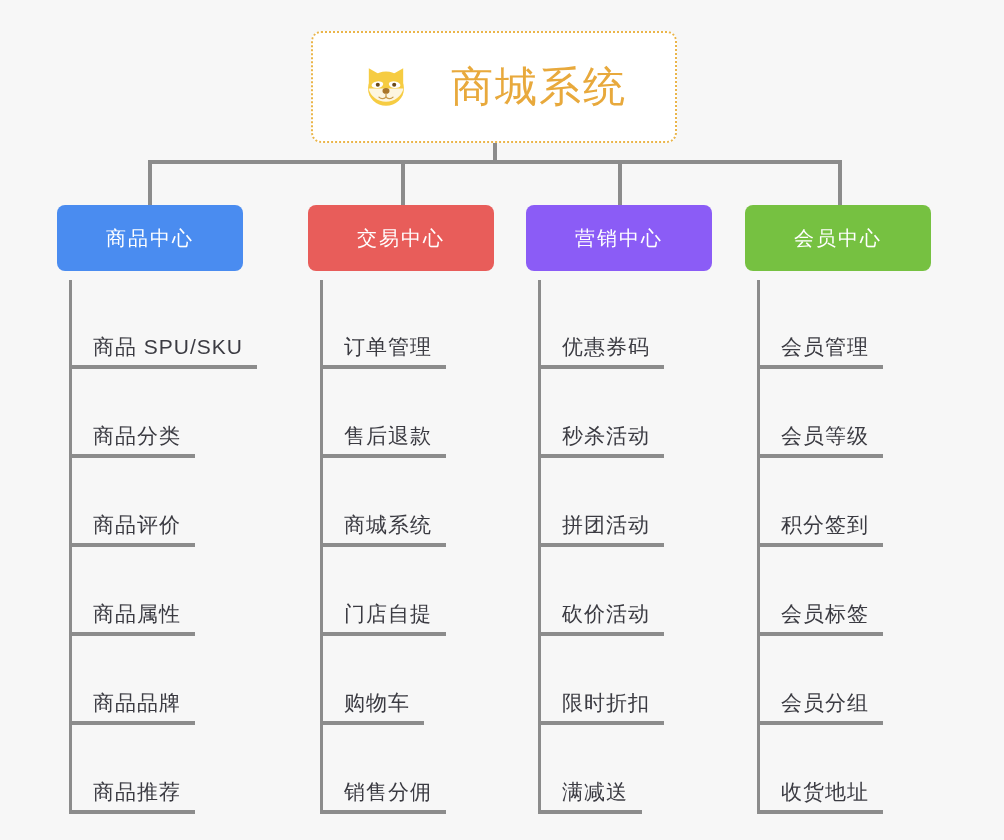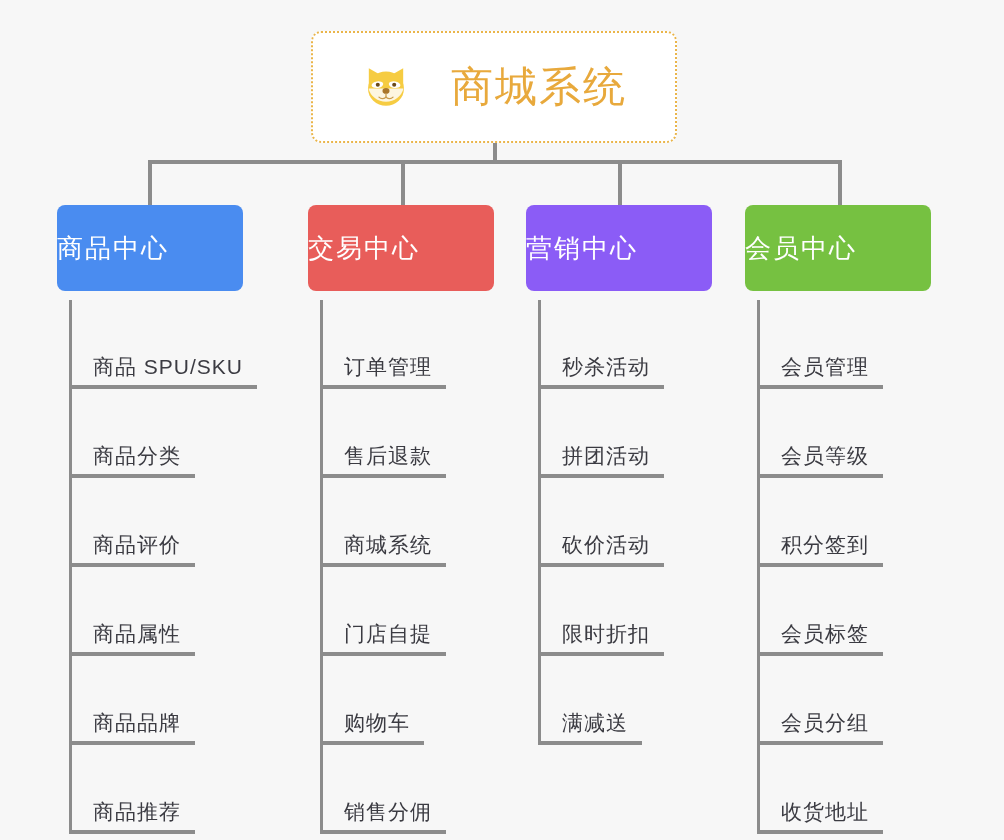--- a/index.html
+++ b/index.html
@@ -67,26 +67,27 @@
   
   .drop { top: 164px; height: 44px; }
 
   
   .column {
     position: absolute;
     top: 205px;
   }
   .cat-box {
     box-sizing: border-box;
-    height: 86px;
+    height: 66px;
     border-radius: 8px;
     display: flex;
     align-items: center;
+    justify-content: center;
     color: #ffffff;
-    font-size: 26px;
+    font-size: 20px;
     letter-spacing: 2px;
     white-space: nowrap;
   }
 
   
   .branch {
     position: relative;
     margin-top: 9px;
     padding-left: 14px;
   }
@@ -206,20 +207,23 @@
     </div>
   </div>
 
   <div class="column" id="col-2" style="left: 526px; width: 186px;">
     <div class="cat-box" id="cat-2" style="background: #8b5cf6;">
       <span>营销中心</span>
     </div>
     <div class="branch">
       <div class="spine" style="background: rgb(140, 140, 140);"></div>
       <div class="leaf">
+          <span class="leaf-inner" style="border-bottom-color: rgb(140, 140, 140);">优惠券码</span>
+        </div>
+      <div class="leaf">
           <span class="leaf-inner" style="border-bottom-color: rgb(140, 140, 140);">秒杀活动</span>
         </div>
       <div class="leaf">
           <span class="leaf-inner" style="border-bottom-color: rgb(140, 140, 140);">拼团活动</span>
         </div>
       <div class="leaf">
           <span class="leaf-inner" style="border-bottom-color: rgb(140, 140, 140);">砍价活动</span>
         </div>
       <div class="leaf">
           <span class="leaf-inner" style="border-bottom-color: rgb(140, 140, 140);">限时折扣</span>

